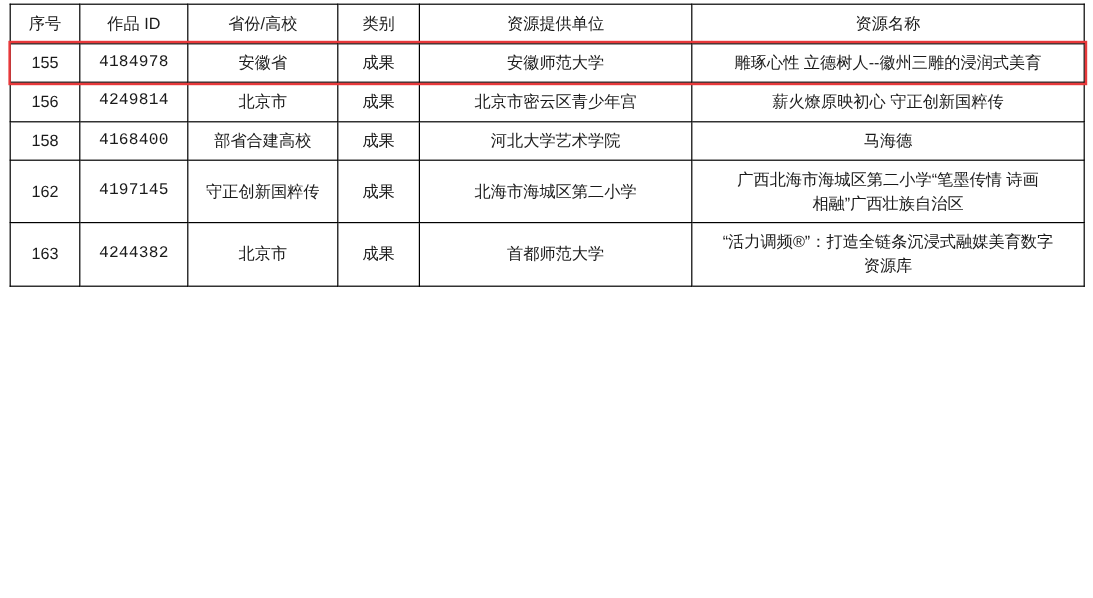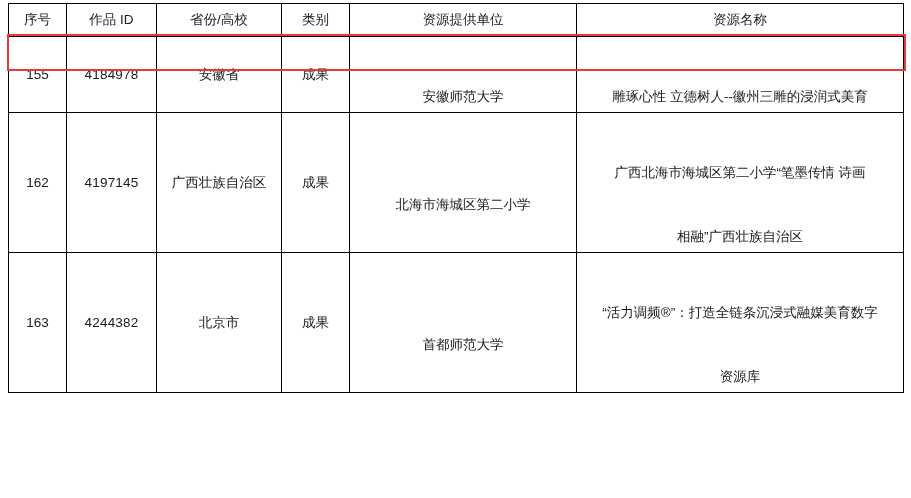--- a/index.html
+++ b/index.html
@@ -43,29 +43,28 @@
   }
   
   col.c-seq      { width: 58px; }
   col.c-id       { width: 90px; }
   col.c-region   { width: 125px; }
   col.c-type     { width: 68px; }
   col.c-provider { width: 227px; }
   col.c-name     { width: 327px; }
 
   td.cell-id {
-    font-family: Liberation Sans, sans-serif;
+    font-family: Liberation Mono, monospace;
     letter-spacing: 0.2px;
   }
   td.cell-seq {
     font-family: "Liberation Sans", "DejaVu Sans", sans-serif;
   }
   .multi-line {
     display: block;
-    margin-top: 44px;
   }
   
   #highlight-box {
     position: absolute;
     left: 6px;
     top: 48px;
     width: 899px;
     height: 48px;
     border: 2px solid #e8393b;
     box-sizing: border-box;
@@ -105,23 +104,47 @@
           <td class="cell-region">安徽省</td>
           <td class="cell-type">成果</td>
           <td class="cell-provider">
             <span class="multi-line">安徽师范大学</span>
           </td>
           <td class="cell-name">
             <span class="multi-line">雕琢心性  立德树人--徽州三雕的浸润式美育</span>
           </td>
         </tr>
         <tr>
+          <td class="cell-seq">156</td>
+          <td class="cell-id">4249814</td>
+          <td class="cell-region">北京市</td>
+          <td class="cell-type">成果</td>
+          <td class="cell-provider">
+            <span class="multi-line">北京市密云区青少年宫</span>
+          </td>
+          <td class="cell-name">
+            <span class="multi-line">薪火燎原映初心  守正创新国粹传</span>
+          </td>
+        </tr>
+        <tr>
+          <td class="cell-seq">158</td>
+          <td class="cell-id">4168400</td>
+          <td class="cell-region">部省合建高校</td>
+          <td class="cell-type">成果</td>
+          <td class="cell-provider">
+            <span class="multi-line">河北大学艺术学院</span>
+          </td>
+          <td class="cell-name">
+            <span class="multi-line">马海德</span>
+          </td>
+        </tr>
+        <tr>
           <td class="cell-seq">162</td>
           <td class="cell-id">4197145</td>
-          <td class="cell-region">广西壮族自治区</td>
+          <td class="cell-region">守正创新国粹传</td>
           <td class="cell-type">成果</td>
           <td class="cell-provider">
             <span class="multi-line">北海市海城区第二小学</span>
           </td>
           <td class="cell-name">
             <span class="multi-line">广西北海市海城区第二小学“笔墨传情  诗画</span>
             <span class="multi-line">相融”广西壮族自治区</span>
           </td>
         </tr>
         <tr>

